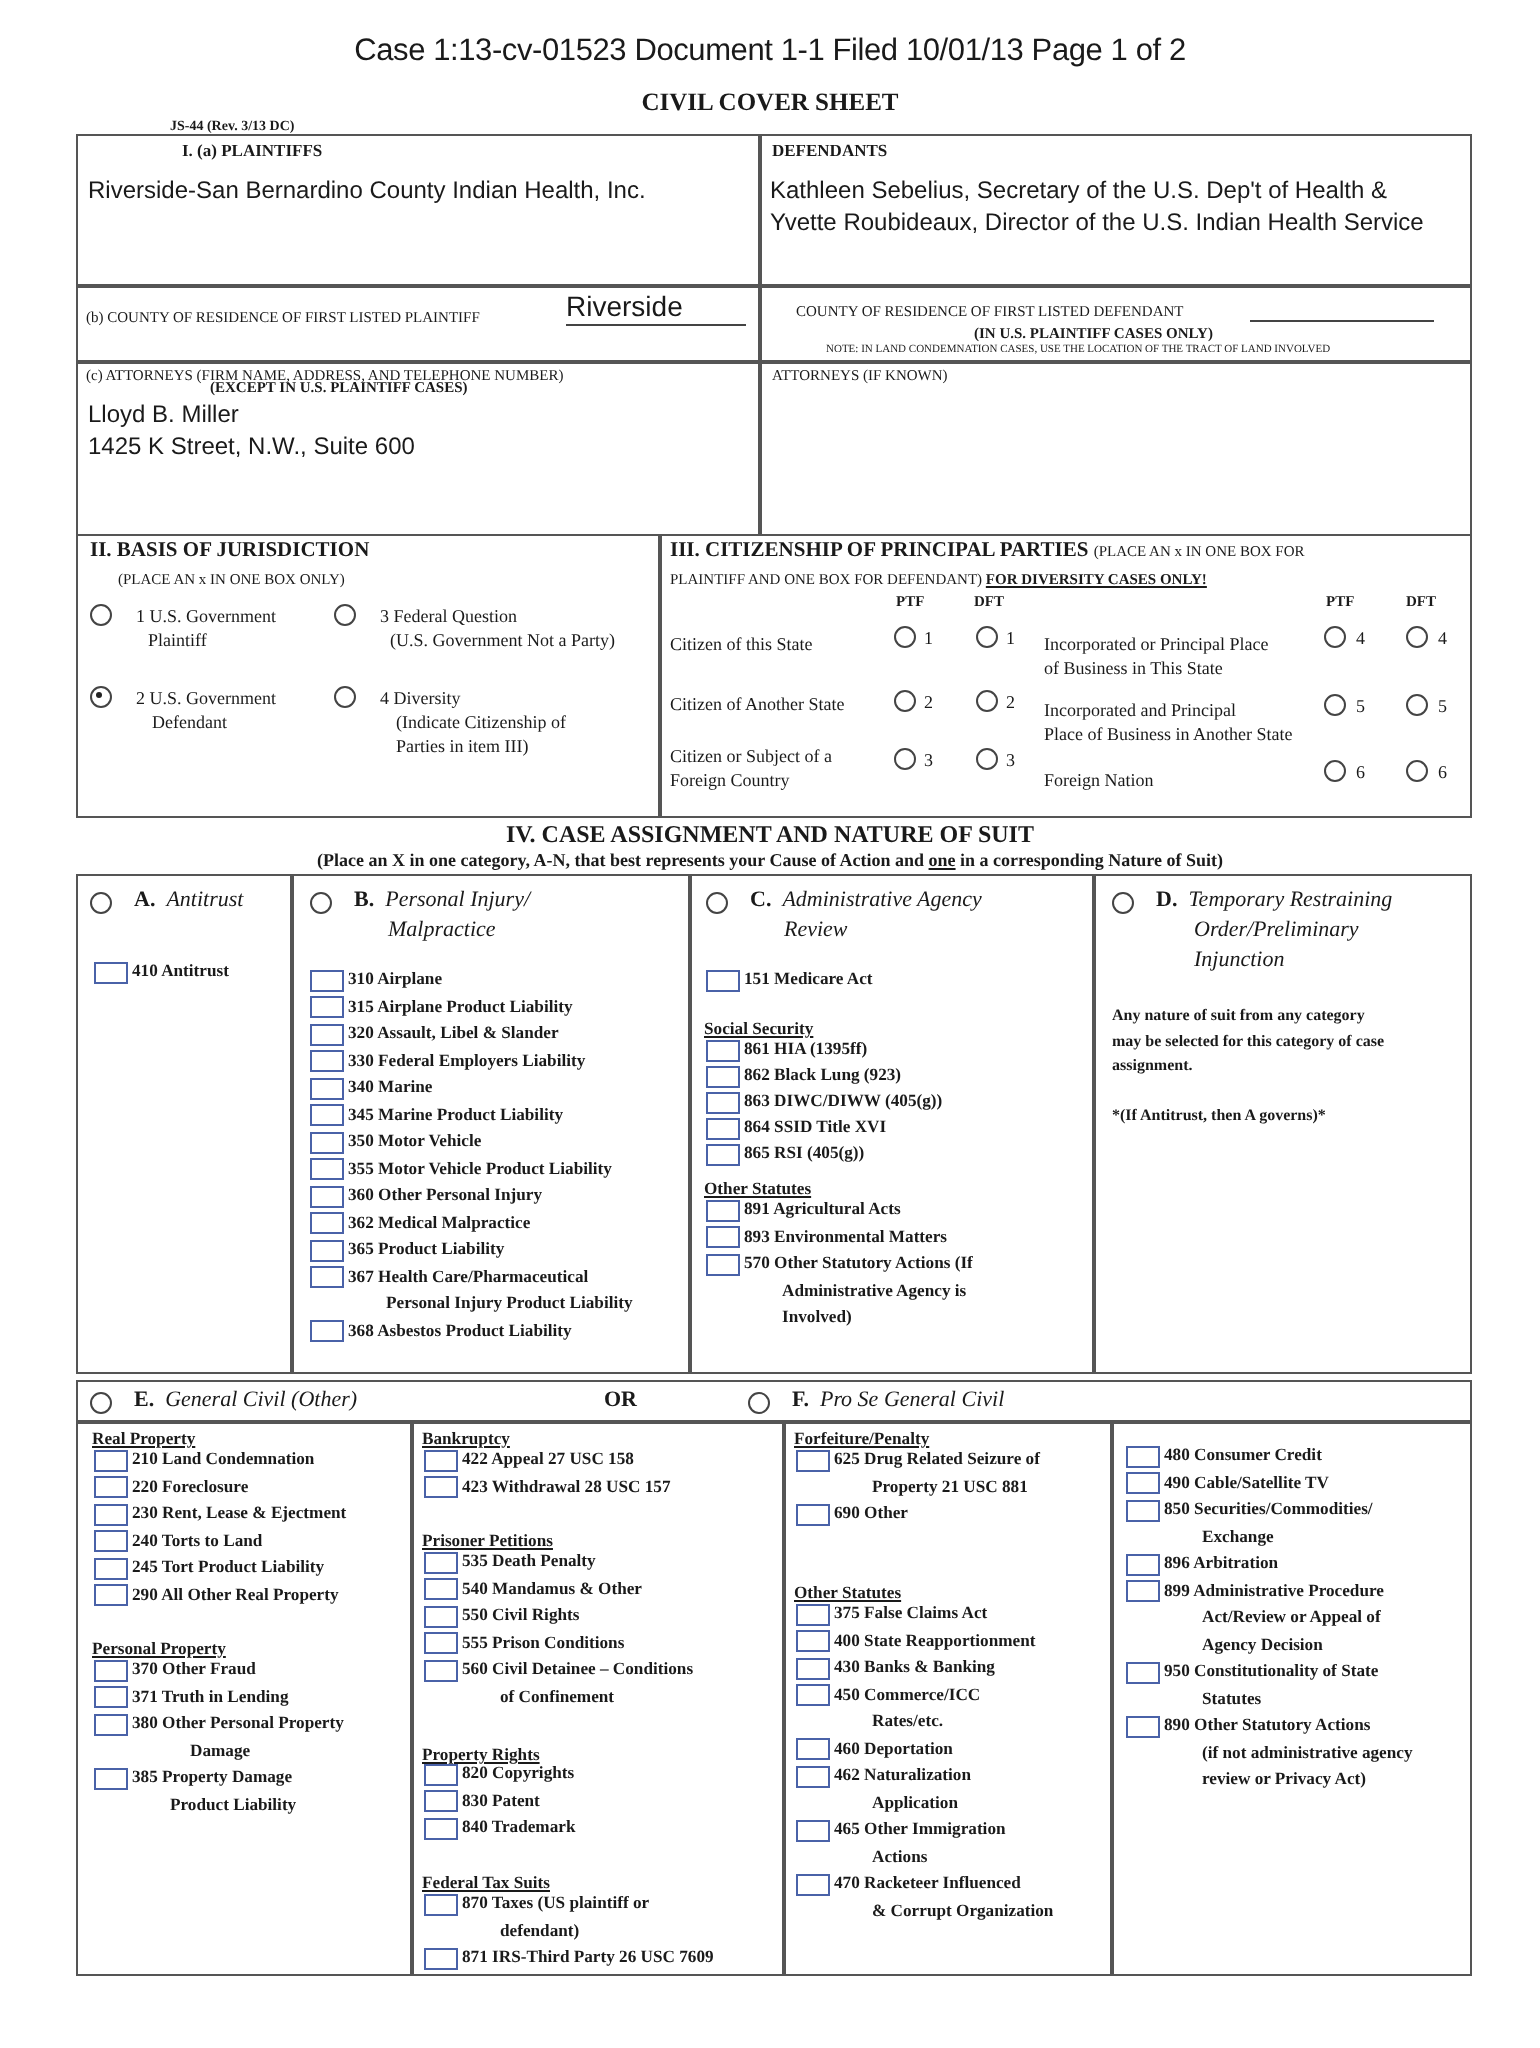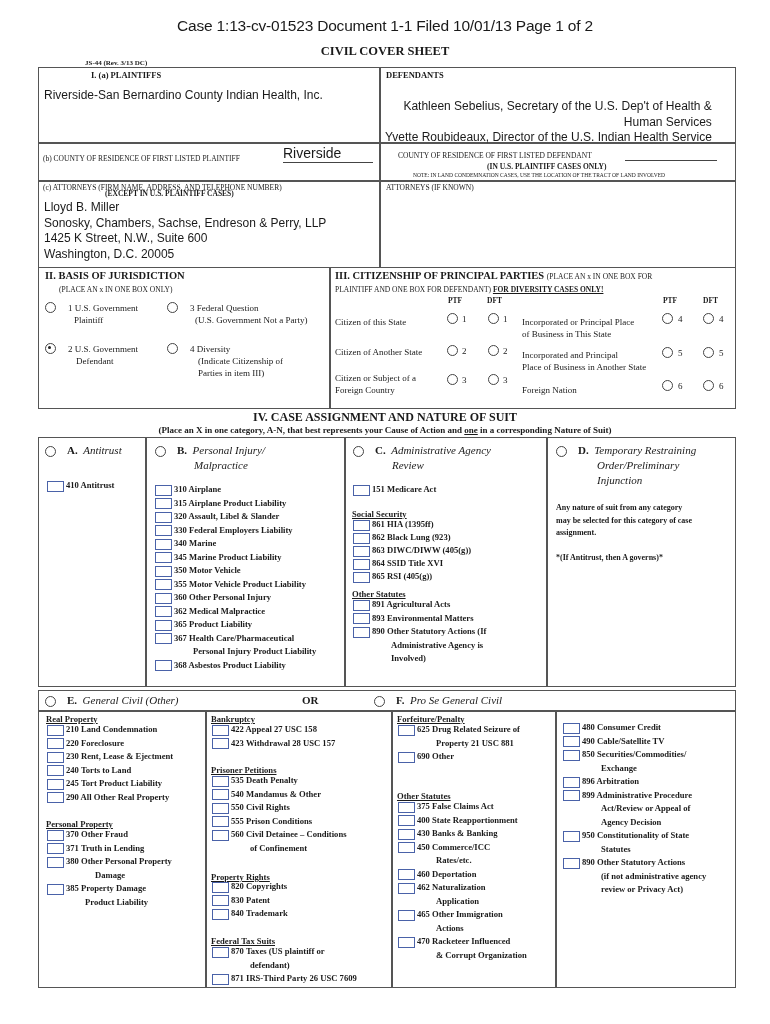--- a/index.html
+++ b/index.html
@@ -33,41 +33,38 @@
 <div class="abs rev">JS-44 (Rev. 3/13 DC)</div>
 
 <div class="box" style="left:38px; top:67px; width:698px; height:201px;"></div>
 <div class="line" style="left:379px; top:67px; width:1.5px; height:201px;"></div>
 <div class="line" style="left:38px; top:142px; width:698px; height:1.5px;"></div>
 <div class="line" style="left:38px; top:180px; width:698px; height:1.5px;"></div>
 
 <div class="lbl" style="left:43px; top:70px;margin-left:48px;">I. (a) PLAINTIFFS</div>
 <div class="sans" style="left:44px; top:88px;">Riverside-San Bernardino County Indian Health, Inc.</div>
 <div class="lbl" style="left:386px; top:70px;">DEFENDANTS</div>
-<div class="sans" style="left:385px; top:99px;text-align:right;">
+<div class="sans" style="left:385px; top:88px;">
   <div>Kathleen Sebelius, Secretary of the U.S. Dep't of Health &amp;</div>
-  <div>Human Services</div>
   <div>Yvette Roubideaux, Director of the U.S. Indian Health Service</div>
 </div>
 
 <div class="small" style="left:43px; top:154px;">(b) COUNTY OF RESIDENCE OF FIRST LISTED PLAINTIFF</div>
 <div class="sans" style="left:283px; top:146px; font-size:14px; border-bottom:1px solid #444; width:90px;">Riverside</div>
 <div class="small" style="left:105px; top:165px; font-weight:bold;margin-top:24px;">(EXCEPT IN U.S. PLAINTIFF CASES)</div>
 
 <div class="small" style="left:398px; top:151px;">COUNTY OF RESIDENCE OF FIRST LISTED DEFENDANT</div>
 <div class="abs" style="left:625px; top:159px; width:92px; border-bottom:1px solid #444; height:1px;"></div>
 <div class="small" style="left:487px; top:162px; font-weight:bold;">(IN U.S. PLAINTIFF CASES ONLY)</div>
 <div class="tiny" style="left:413px; top:172px;">NOTE: IN LAND CONDEMNATION CASES, USE THE LOCATION OF THE TRACT OF LAND INVOLVED</div>
 
 <div class="small" style="left:43px; top:183px;">(c) ATTORNEYS (FIRM NAME, ADDRESS, AND TELEPHONE NUMBER)</div>
 <div class="sans" style="left:44px; top:200px;">
   <div>Lloyd B. Miller</div>
-  <div>Sonosky, Chambers, Sachse, Endreson &amp; Perry, LLP</div>
   <div>1425 K Street, N.W., Suite 600</div>
-  <div>Washington, D.C. 20005</div>
 </div>
 <div class="small" style="left:386px; top:183px;">ATTORNEYS (IF KNOWN)</div>
 
 <div class="box" style="left:38px; top:267px; width:698px; height:142px;"></div>
 <div class="line" style="left:329px; top:267px; width:1.5px; height:142px;"></div>
 
 <div class="lbl" style="left:45px; top:270px; font-size:10.5px;">II. BASIS OF JURISDICTION</div>
 <div class="small" style="left:59px; top:285px;">(PLACE AN x IN ONE BOX ONLY)</div>
 
 <div class="radio" style="left:45px; top:302px;"></div>
@@ -190,21 +187,21 @@
   <div class="item" style="position:relative; line-height:13px"><span class="cb"></span><span>861 HIA (1395ff)</span></div>
   <div class="item" style="position:relative; line-height:13px"><span class="cb"></span><span>862 Black Lung (923)</span></div>
   <div class="item" style="position:relative; line-height:13px"><span class="cb"></span><span>863 DIWC/DIWW (405(g))</span></div>
   <div class="item" style="position:relative; line-height:13px"><span class="cb"></span><span>864 SSID Title XVI</span></div>
   <div class="item" style="position:relative; line-height:13px"><span class="cb"></span><span>865 RSI (405(g))</span></div>
 </div>
 <div class="sub" style="left:352px; top:588px;">Other Statutes</div>
 <div class="abs" style="left:353px; top:598px;">
   <div class="item" style="position:relative"><span class="cb"></span><span>891 Agricultural Acts</span></div>
   <div class="item" style="position:relative"><span class="cb"></span><span>893 Environmental Matters</span></div>
-  <div class="item" style="position:relative"><span class="cb"></span><span>890 Other Statutory Actions (If</span></div>
+  <div class="item" style="position:relative"><span class="cb"></span><span>570 Other Statutory Actions (If</span></div>
   <div class="cont" style="position:relative; padding-left:38px">Administrative Agency is</div>
   <div class="cont" style="position:relative; padding-left:38px">Involved)</div>
 </div>
 
 <div class="radio" style="left:556px; top:446px;"></div>
 <div class="cat" style="left:578px; top:443px;">
     <div><span>D.</span>&nbsp;&nbsp;<i>Temporary Restraining</i></div>
     <div style="padding-left:19px"><i>Order/Preliminary</i></div>
     <div style="padding-left:19px"><i>Injunction</i></div>
   </div>

